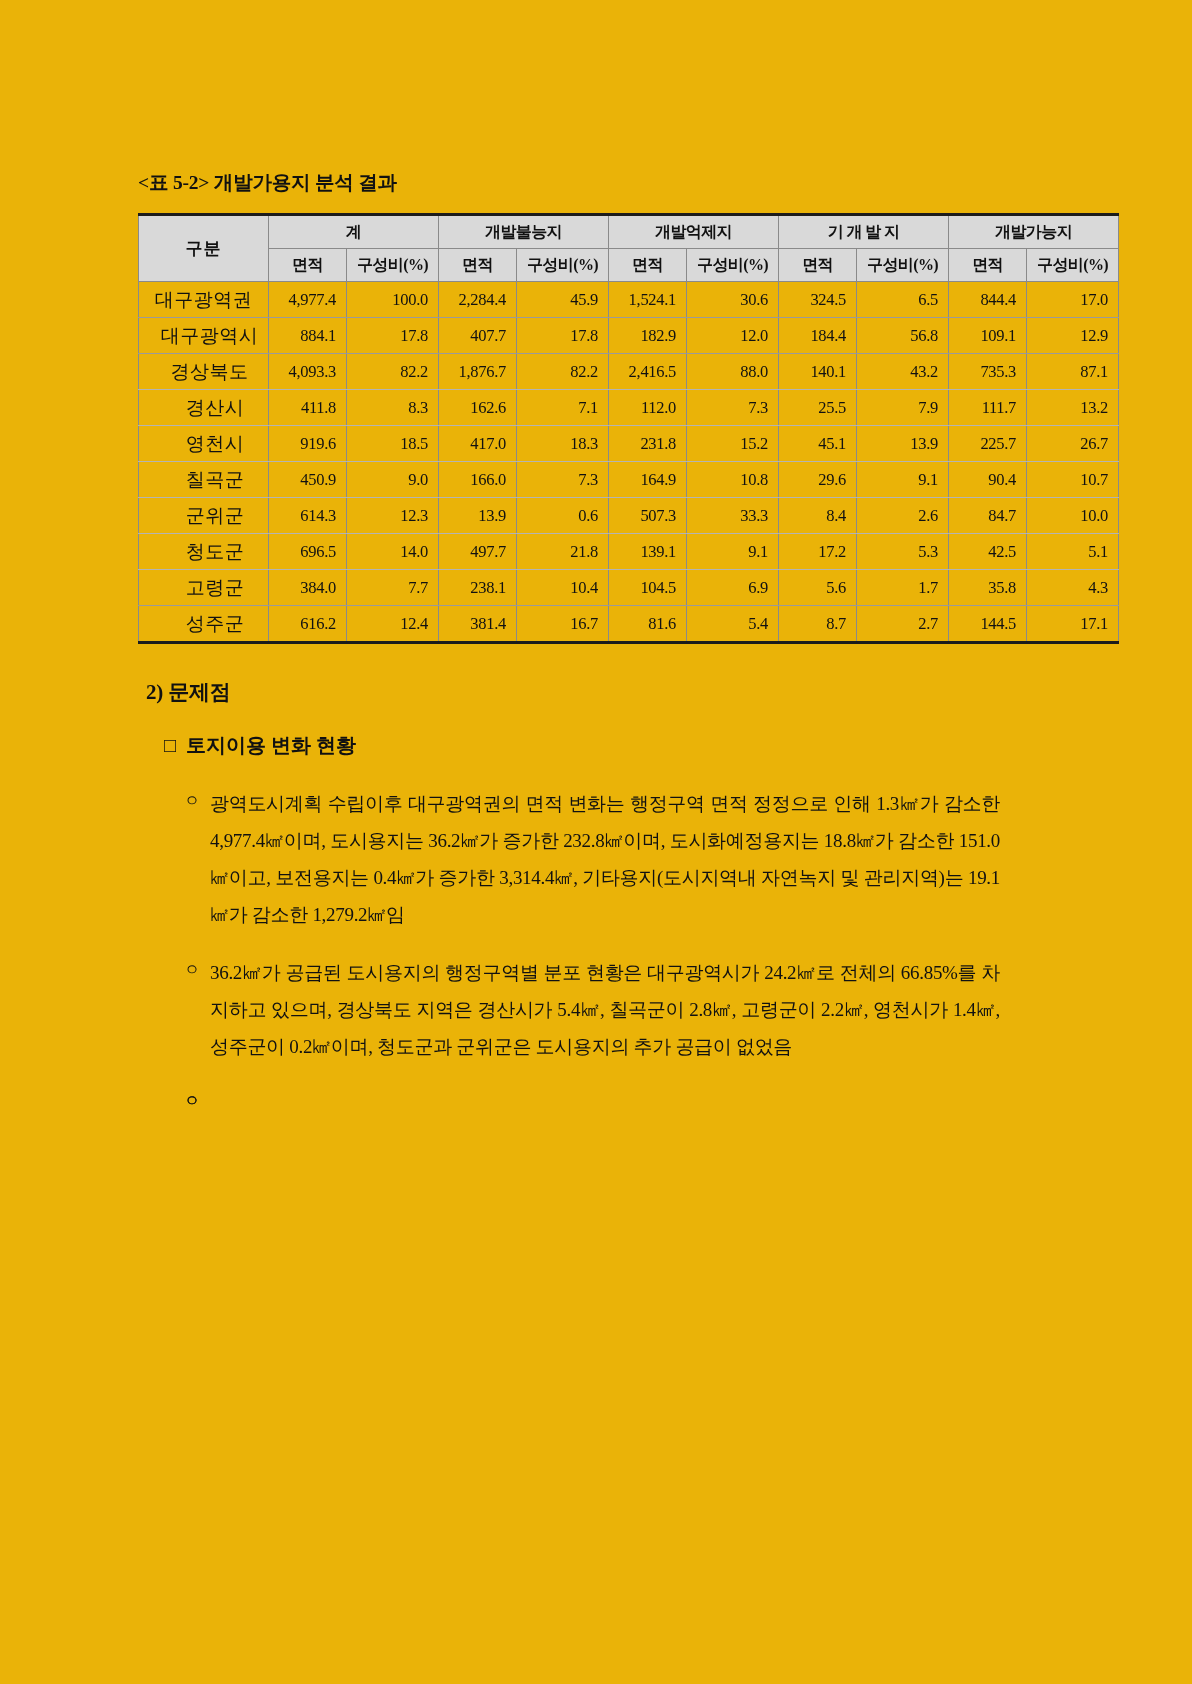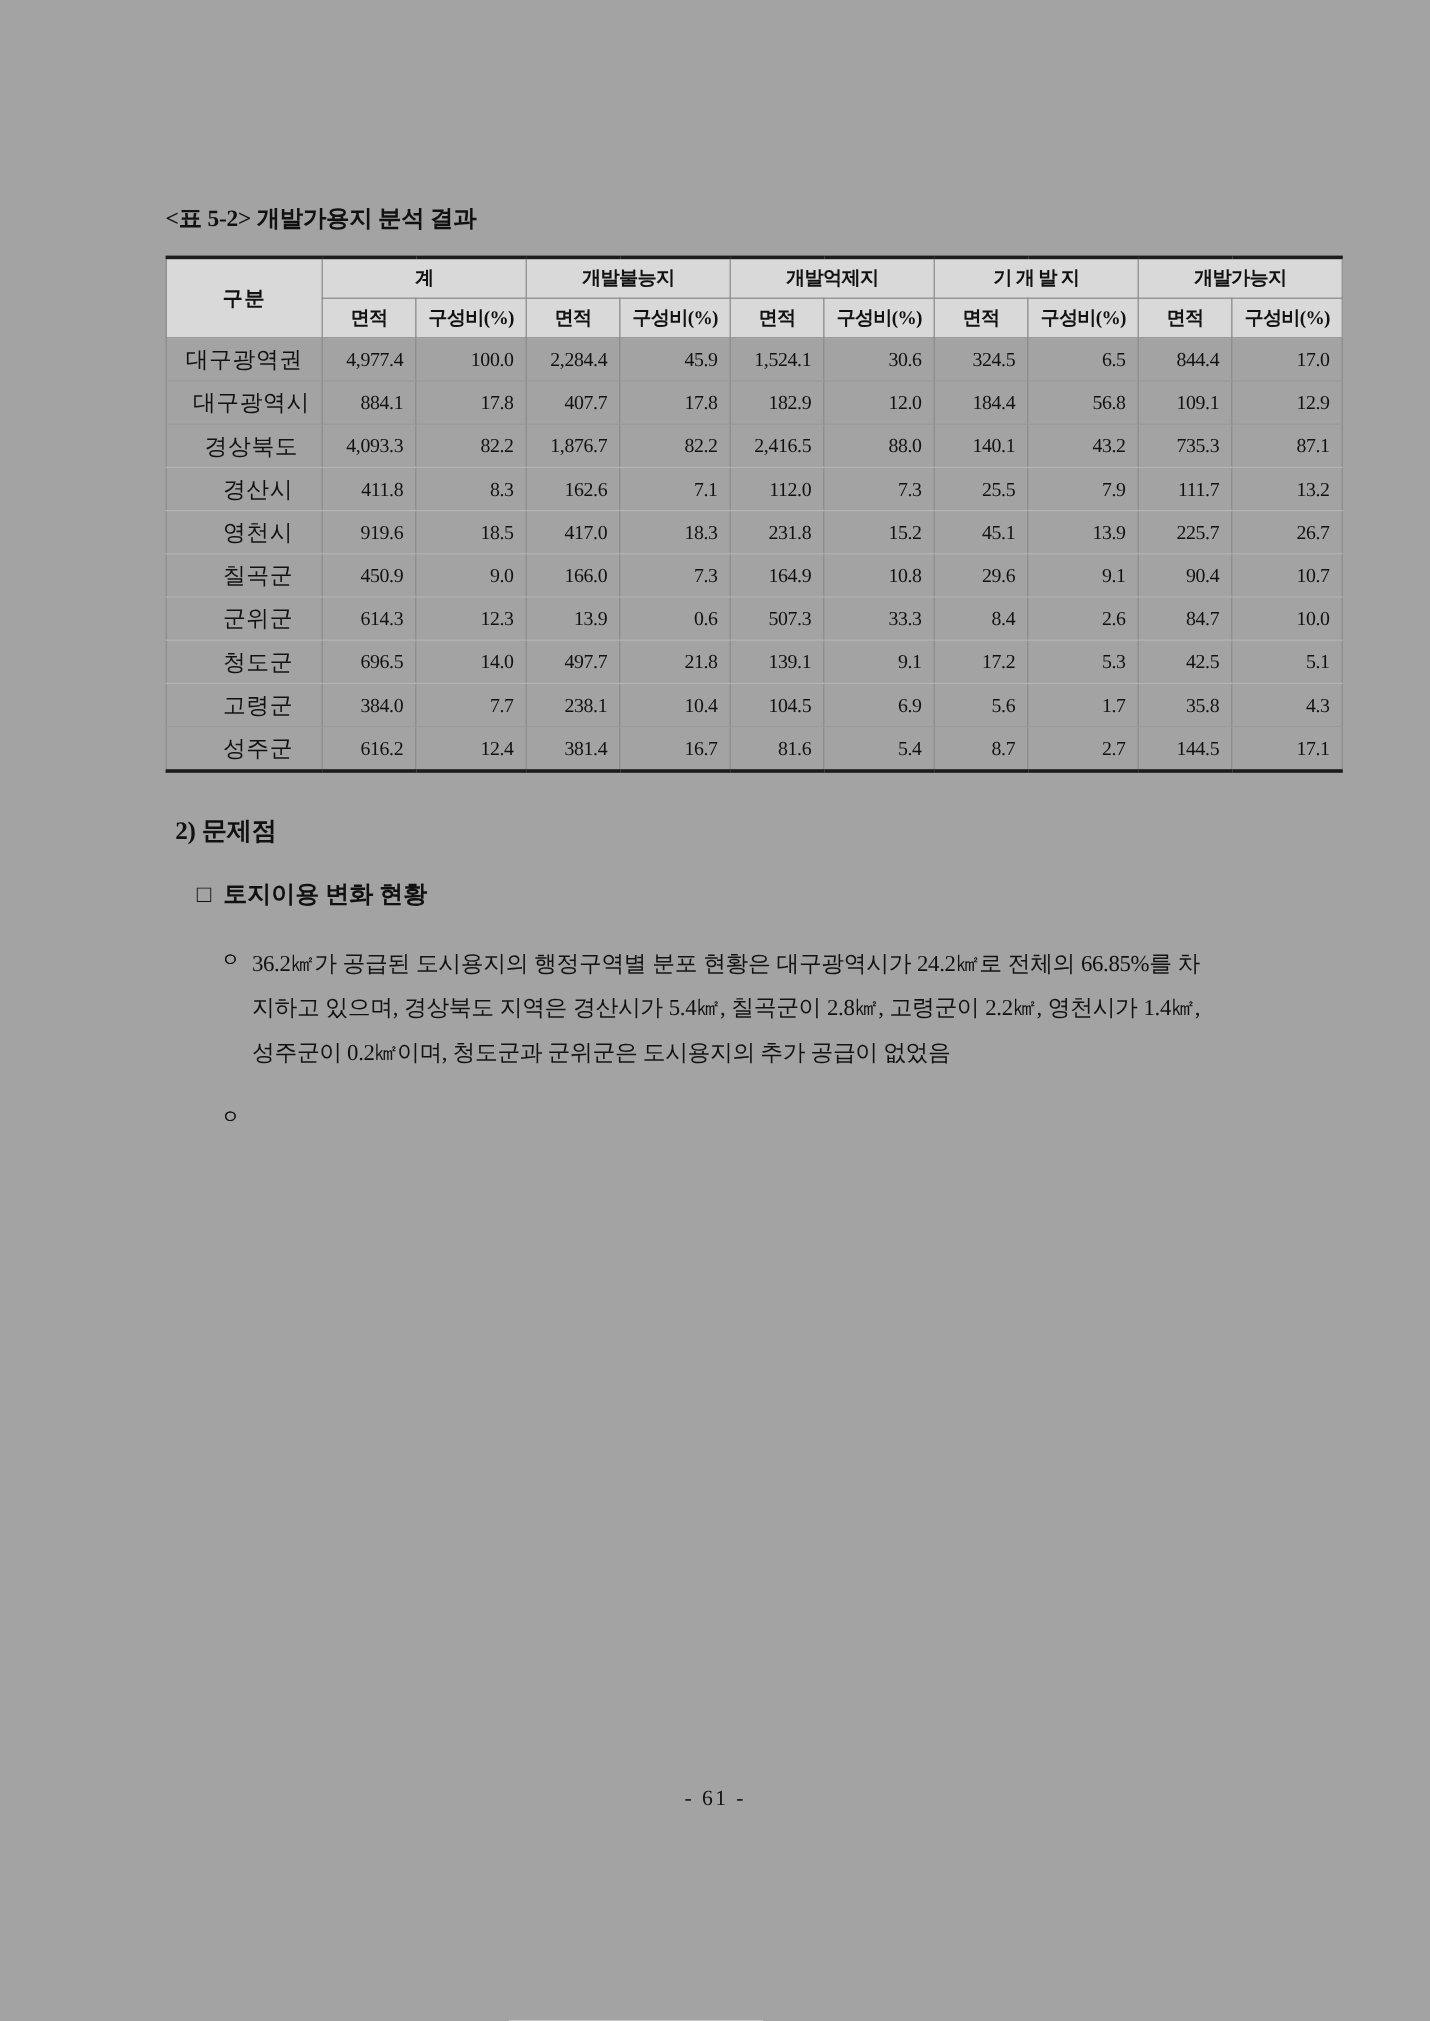--- a/index.html
+++ b/index.html
@@ -10,21 +10,21 @@
   }
   body {
     font-family: "Liberation Serif", "DejaVu Serif", serif;
     color: #1a1a1a;
   }
   .page {
     position: relative;
     width: 1192px;
     height: 1684px;
     margin: 0 auto;
-    background: #a3a3a3;
+    background: #eab308;
     box-sizing: border-box;
     overflow: hidden;
   }
   .content {
     position: absolute;
     left: 138px;
     top: 170px;
     width: 862px;
   }
 
@@ -333,22 +333,21 @@
         </tbody>
     </table>
 
     <h2 class="section-heading">2) 문제점</h2>
 
     <h3 class="sub-heading">
       <span class="box-glyph">□</span><span>토지이용 변화 현황</span>
     </h3>
 
     <ul class="bullets" id="bullet-list">
-        <li><span class="marker">ㅇ</span></li>
+        <li><span class="marker">ㅇ</span><span>광역도시계획 수립이후 대구광역권의 면적 변화는 행정구역 면적 정정으로 인해 1.3㎢가 감소한 4,977.4㎢이며, 도시용지는 36.2㎢가 증가한 232.8㎢이며, 도시화예정용지는 18.8㎢가 감소한 151.0㎢이고, 보전용지는 0.4㎢가 증가한 3,314.4㎢, 기타용지(도시지역내 자연녹지 및 관리지역)는 19.1㎢가 감소한 1,279.2㎢임</span></li>
         <li><span class="marker">ㅇ</span><span>36.2㎢가 공급된 도시용지의 행정구역별 분포 현황은 대구광역시가 24.2㎢로 전체의 66.85%를 차지하고 있으며, 경상북도 지역은 경산시가 5.4㎢, 칠곡군이 2.8㎢, 고령군이 2.2㎢, 영천시가 1.4㎢, 성주군이 0.2㎢이며, 청도군과 군위군은 도시용지의 추가 공급이 없었음</span></li>
         <li><span class="marker">ㅇ</span></li>
         <li><span class="marker">ㅇ</span></li>
       </ul>
 
   </div>
 
-  <div class="page-number">- 61 -</div>
 </div>
 
 </body></html>

